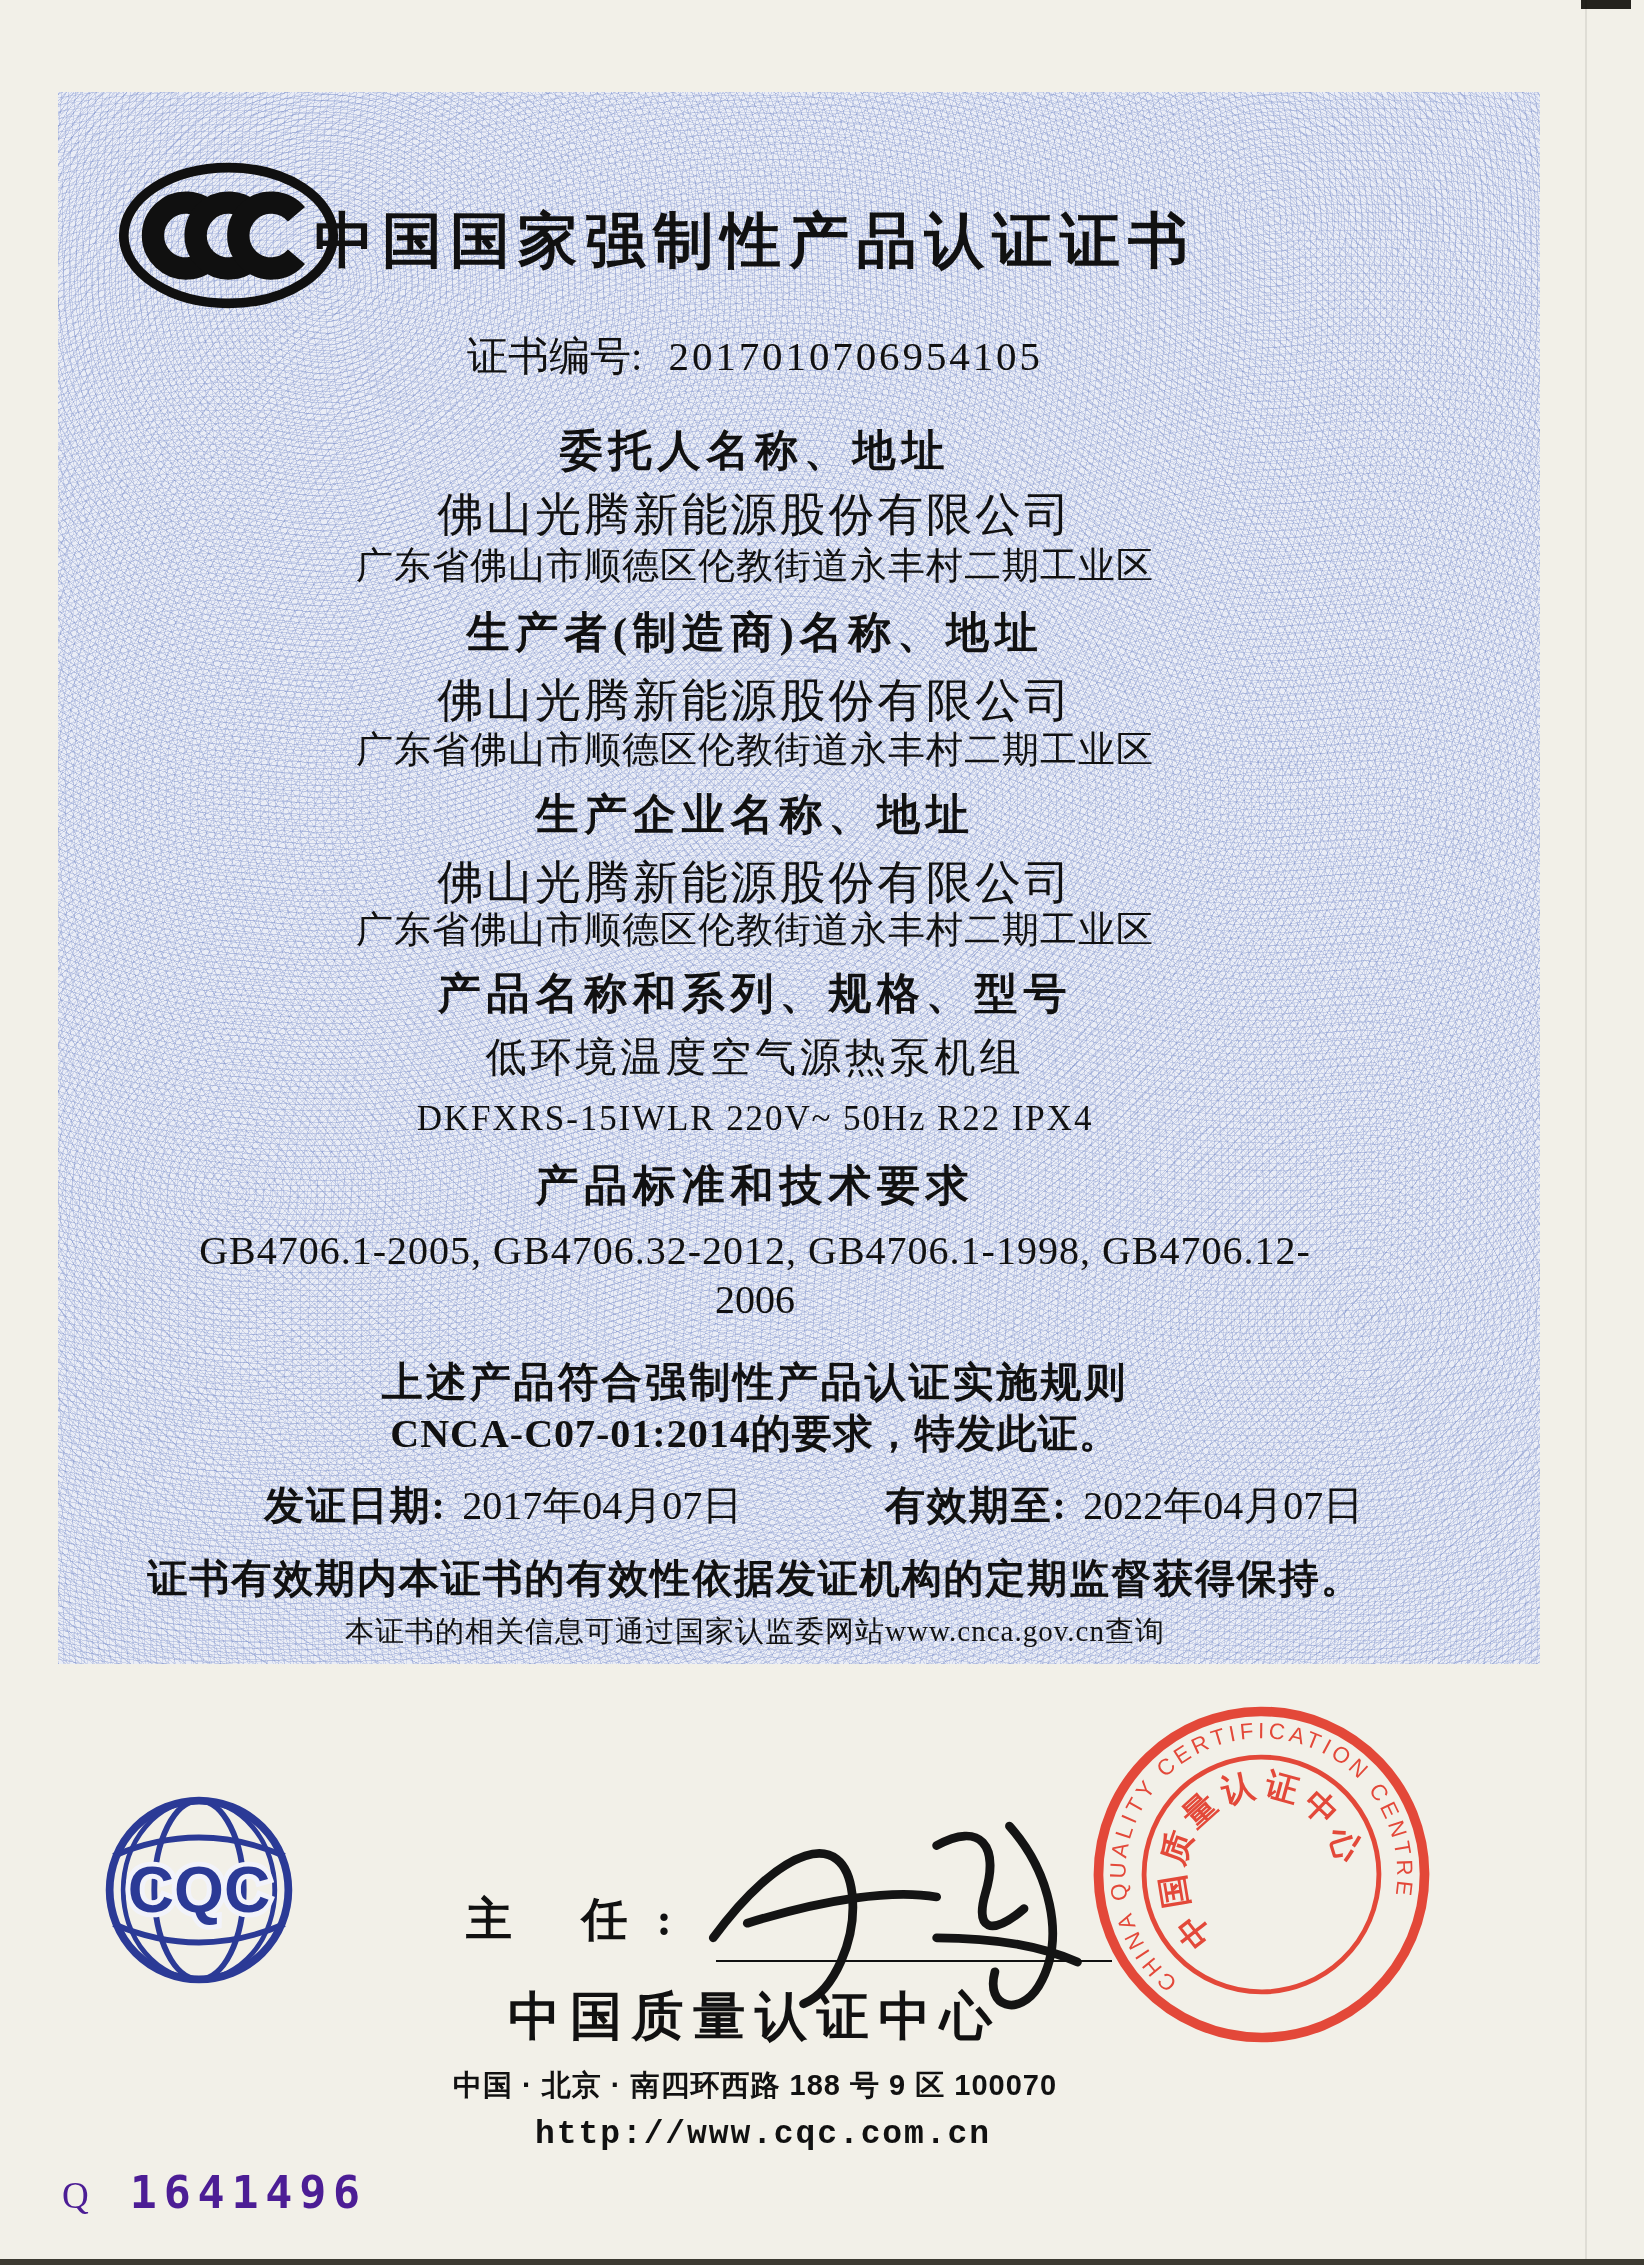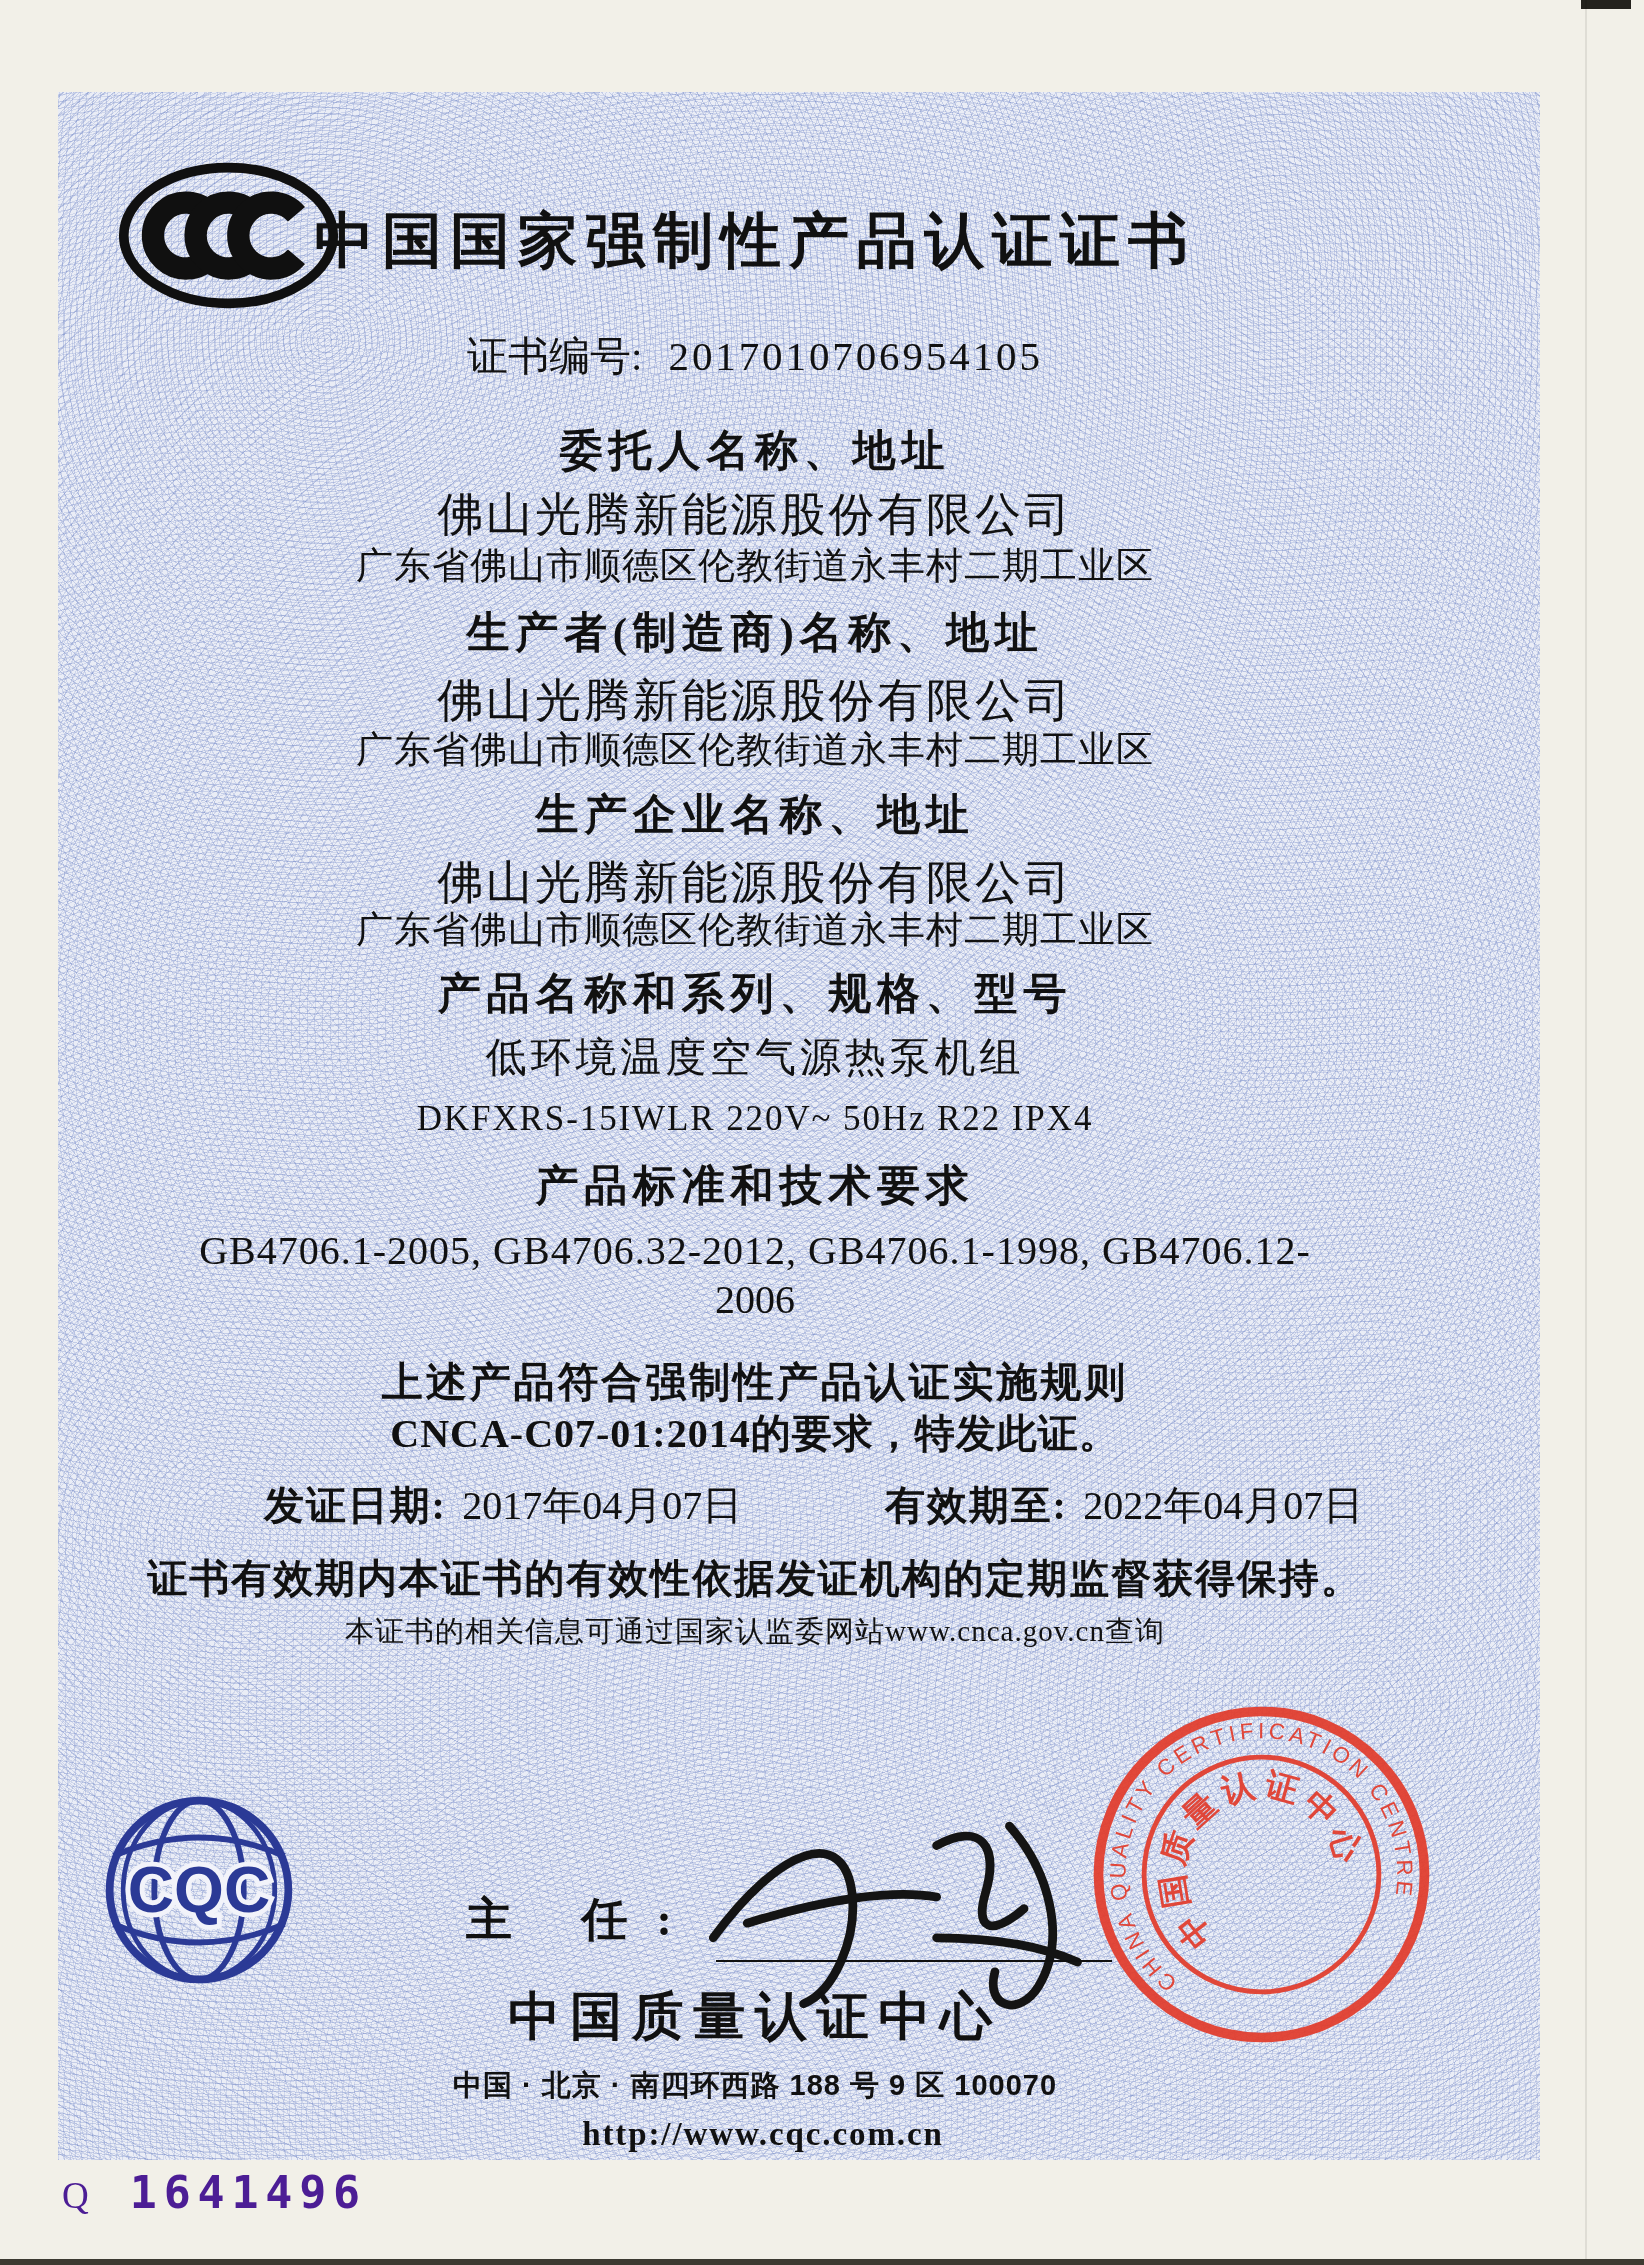--- a/index.html
+++ b/index.html
@@ -11,21 +11,21 @@
     font-family:"Liberation Serif", serif;
     color:#111;
   }
   
   .corner-sliver{position:absolute;top:0;right:13.6px;width:50px;height:8.7px;background:#24221d;}
   .bottom-edge{position:absolute;left:0;bottom:0;width:100%;height:6.8px;background:#3c3a31;}
   .right-crease{position:absolute;top:0;right:58px;width:1.9px;height:100%;background:rgba(0,0,0,.08);}
 
   
   .paper{
-    position:absolute;left:58px;top:92px;width:1482px;height:2068px;
+    position:absolute;left:58px;top:92px;width:1482px;height:1572px;
     background-color:#eaedf6;
     background-image:
       repeating-radial-gradient(circle at 18% 12%, rgba(108,130,196,.30) 0 1px, transparent 1px 5.8px),
       repeating-radial-gradient(circle at 82% 8%,  rgba(108,130,196,.24) 0 1px, transparent 1px 6.8px),
       repeating-radial-gradient(circle at 50% 45%, rgba(108,130,196,.22) 0 1px, transparent 1px 7.8px),
       repeating-radial-gradient(circle at 12% 70%, rgba(108,130,196,.22) 0 1px, transparent 1px 6.8px),
       repeating-radial-gradient(circle at 88% 78%, rgba(108,130,196,.22) 0 1px, transparent 1px 8.7px),
       repeating-radial-gradient(circle at 45% 98%, rgba(108,130,196,.20) 0 1px, transparent 1px 5.8px);
   }
 
@@ -64,21 +64,21 @@
 
   .director{position:absolute;left:408px;top:1797px;font-size:46px;font-weight:bold;
             letter-spacing:29px;white-space:nowrap;}
   .signature{position:absolute;left:631px;top:1700px;}
   .sig-line{position:absolute;left:658px;top:1868px;width:396px;border-top:2.9px solid #111;}
 
   .org-name{top:1890px;font-family:"Liberation Sans",sans-serif;font-weight:bold;
             font-size:52px;letter-spacing:9.7px;}
   .org-addr{top:1974px;font-family:"Liberation Sans",sans-serif;font-weight:bold;
             font-size:29px;letter-spacing:1px;}
-  .org-url{top:2024px;font-family:Liberation Serif, serif;font-weight:bold;
+  .org-url{top:2024px;font-family:Liberation Mono, monospace;font-weight:bold;
            font-size:33px;letter-spacing:1.9px;padding-left:8px;}
 
   .stamp{position:absolute;left:1024px;top:1603px;opacity:.93;}
 
   .serial{position:absolute;left:62px;top:2166px;color:#4c1d95;
           font-family:"DejaVu Sans Mono",monospace;white-space:nowrap;}
   .serial .q{font-size:37px;font-family:"Liberation Serif",serif;}
   .serial .no{font-size:45px;font-weight:bold;letter-spacing:6.8px;margin-left:41px;}
 </style>
 </head>

